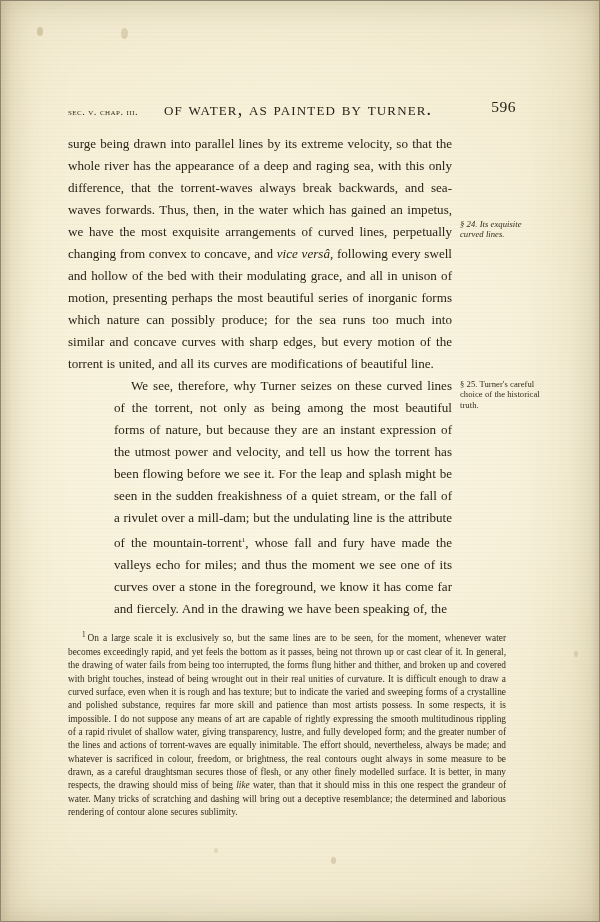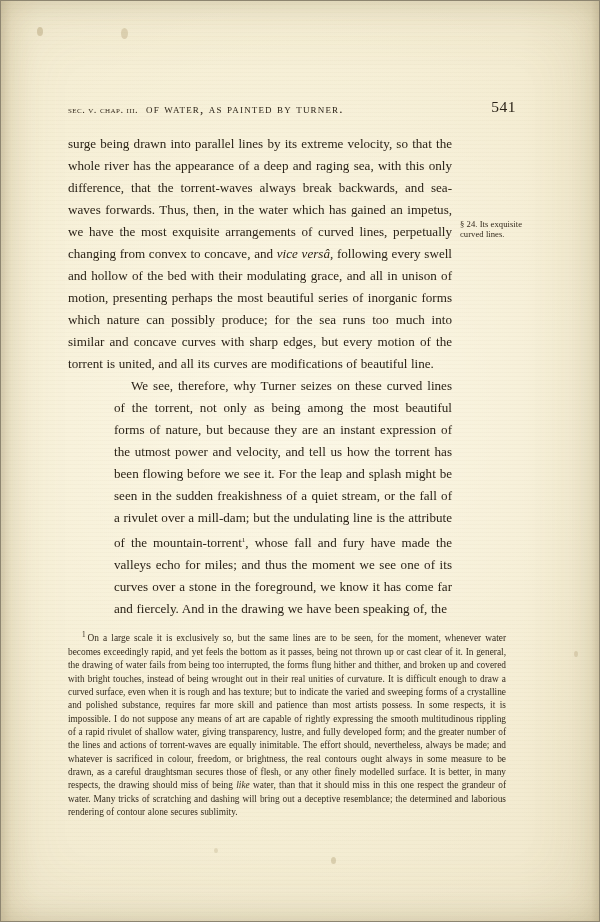--- a/index.html
+++ b/index.html
@@ -75,23 +75,23 @@
   }
   #runhead .sec {
     font-variant: small-caps;
     font-size: 10.5px;
     letter-spacing: .45px;
     color: #33291c;
     text-align: right;
   }
   #runhead .ttl {
     font-variant: small-caps;
-    font-size: 13px;
+    font-size: 18px;
     letter-spacing: 1.15px;
-    margin-left: 4px;
+    margin-left: 22px;
     color: #2a2217;
   }
   #runhead .pg {
     position: absolute;
     right: 18px;
     top: -1px;
     font-size: 15.5px;
     letter-spacing: .5px;
     color: #2a2217;
   }
@@ -118,21 +118,21 @@
   .sidenote {
     position: absolute;
     left: 392px;
     width: 82px;
     font-size: 8.6px;
     line-height: 10.4px;
     letter-spacing: .05px;
     color: #33291c;
     text-align: left;
   }
-  #note-24 { top: 86px; }
+  #note-24 { top: 86px; font-style: italic; }
   #note-25 { top: 246px; }
 
   
   #footnote {
     margin-top: 9px;
     width: 438px;
     font-size: 9.35px;
     line-height: 13.35px;
     text-align: justify;
     text-align-last: left;
@@ -160,34 +160,38 @@
   <div class="fox" style="left:120px; top:27px; width:7px; height:11px; background:rgba(158,132,80,0.26);"></div>
   <div class="fox" style="left:330px; top:856px; width:5px; height:7px; background:rgba(150,128,80,0.28);"></div>
   <div class="fox" style="left:213px; top:847px; width:4px; height:5px; background:rgba(150,128,80,0.20);"></div>
   <div class="fox" style="left:573px; top:650px; width:4px; height:6px; background:rgba(150,128,80,0.22);"></div>
 
   <div id="content">
 
     <div id="runhead">
       <span class="sec">sec. v. chap. iii.</span>
       <span class="ttl">of water, as painted by turner.</span>
-      <span class="pg">541</span>
+      <span class="pg">596</span>
     </div>
 
     <div id="bodycol">
 
       <p class="body"><span>surge being drawn into parallel lines by its extreme velocity, so that the whole river has the appearance of a deep and raging sea, with this only difference, that the torrent-waves always break backwards, and sea-waves forwards. Thus, then, in the water which has gained an impetus, we have the most exquisite arrangements of curved lines, perpetually changing from convex to concave, and </span><i>vice versâ</i><span>, following every swell and hollow of the bed with their modulating grace, and all in unison of motion, presenting perhaps the most beautiful series of inorganic forms which nature can possibly produce; for the sea runs too much into similar and concave curves with sharp edges, but every motion of the torrent is united, and all its curves are modifications of beautiful line.</span></p>
 
       <p class="body indent"><span>We see, therefore, why Turner seizes on these curved lines of the torrent, not only as being among the most beautiful forms of nature, but because they are an instant expression of the utmost power and velocity, and tell us how the torrent has been flowing before we see it. For the leap and splash might be seen in the sudden freakishness of a quiet stream, or the fall of a rivulet over a mill-dam; but the undulating line is the attribute of the mountain-torrent</span><sup style="font-size:7px;">1</sup><span>, whose fall and fury have made the valleys echo for miles; and thus the moment we see one of its curves over a stone in the foreground, we know it has come far and fiercely. And in the drawing we have been speaking of, the</span></p>
 
       <div class="sidenote" id="note-24">
         <span>§ 24.</span>
         <span>Its exquisite curved lines.</span>
       </div>
 
+      <div class="sidenote" id="note-25">
+        <span>§ 25.</span>
+        <span>Turner's careful choice of the historical truth.</span>
+      </div>
 
     </div>
 
     <div id="footnote"><span class="fnmark">1</span><span>On a large scale it is exclusively so, but the same lines are to be seen, for the moment, whenever water becomes exceedingly rapid, and yet feels the bottom as it passes, being not thrown up or cast clear of it. In general, the drawing of water fails from being too interrupted, the forms flung hither and thither, and broken up and covered with bright touches, instead of being wrought out in their real unities of curvature. It is difficult enough to draw a curved surface, even when it is rough and has texture; but to indicate the varied and sweeping forms of a crystalline and polished substance, requires far more skill and patience than most artists possess. In some respects, it is impossible. I do not suppose any means of art are capable of rightly expressing the smooth multitudinous rippling of a rapid rivulet of shallow water, giving transparency, lustre, and fully developed form; and the greater number of the lines and actions of torrent-waves are equally inimitable. The effort should, nevertheless, always be made; and whatever is sacrificed in colour, freedom, or brightness, the real contours ought always in some measure to be drawn, as a careful draughtsman secures those of flesh, or any other finely modelled surface. It is better, in many respects, the drawing should miss of being </span><i>like</i><span> water, than that it should miss in this one respect the grandeur of water. Many tricks of scratching and dashing will bring out a deceptive resemblance; the determined and laborious rendering of contour alone secures sublimity.</span></div>
 
   </div>
 
   <div id="vign"></div>
 </div>
 

